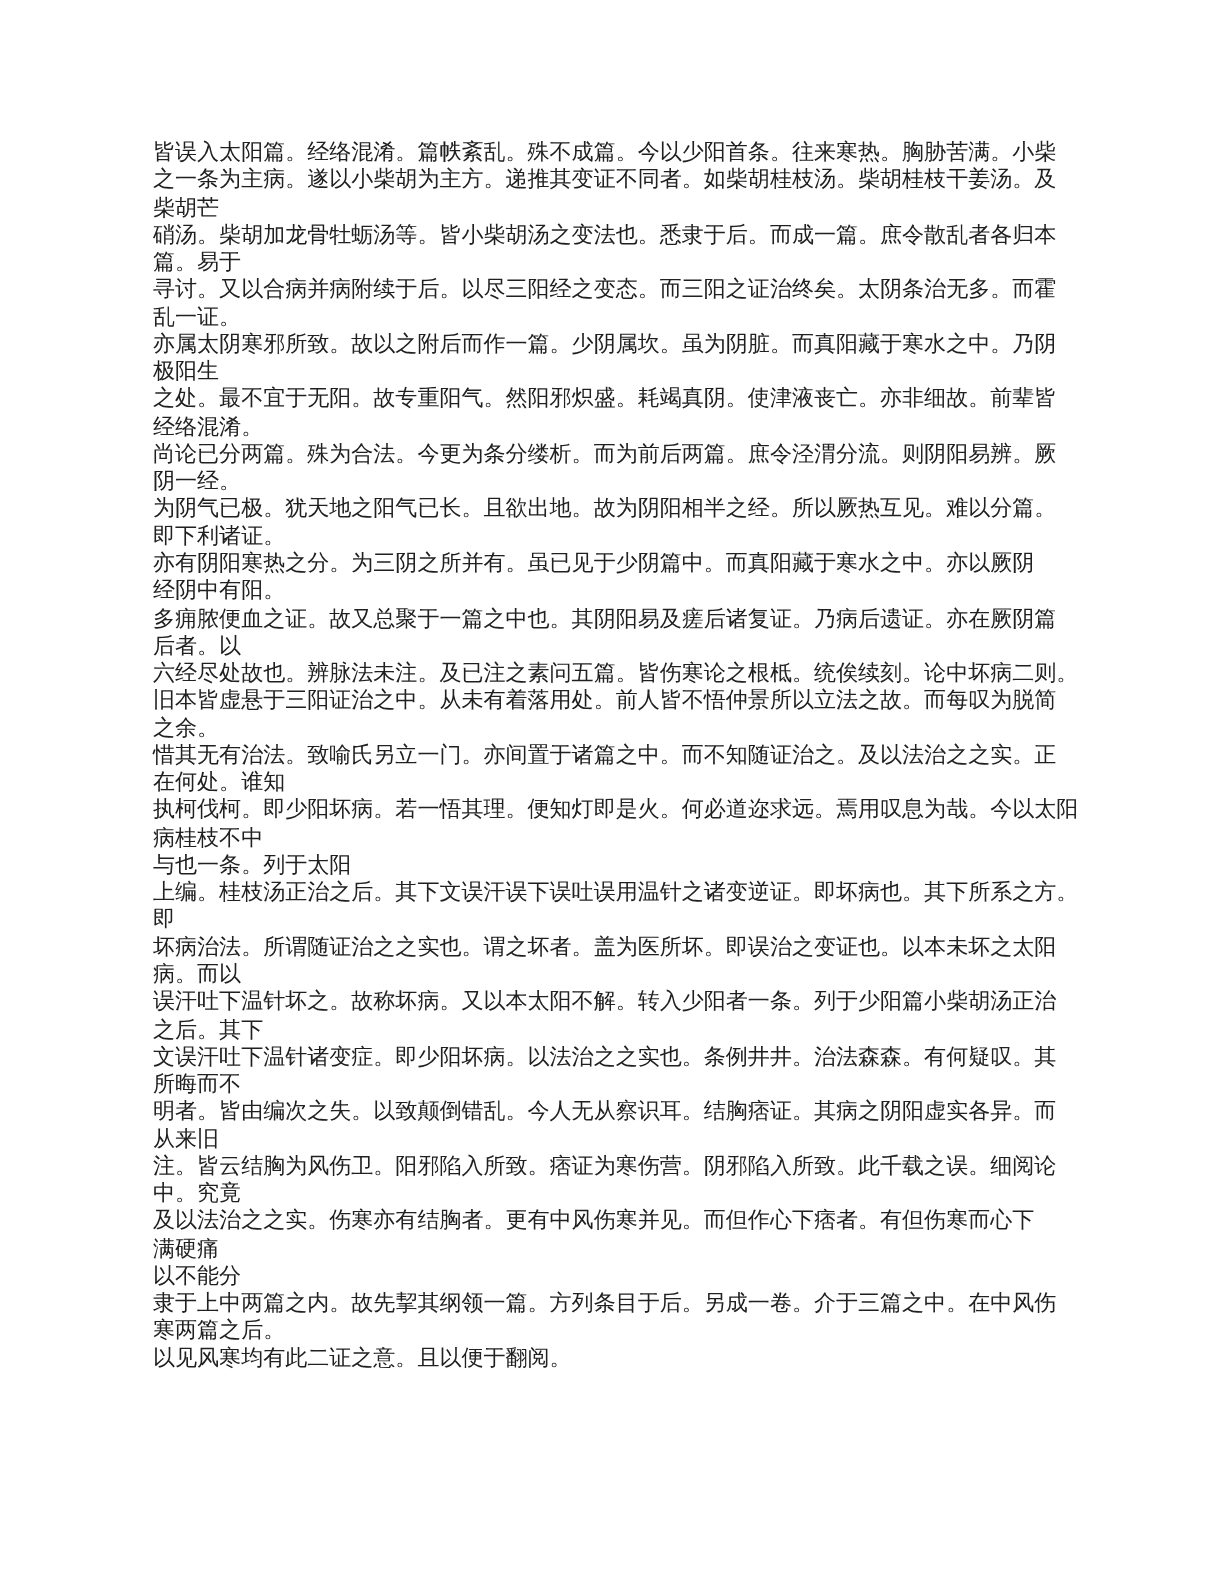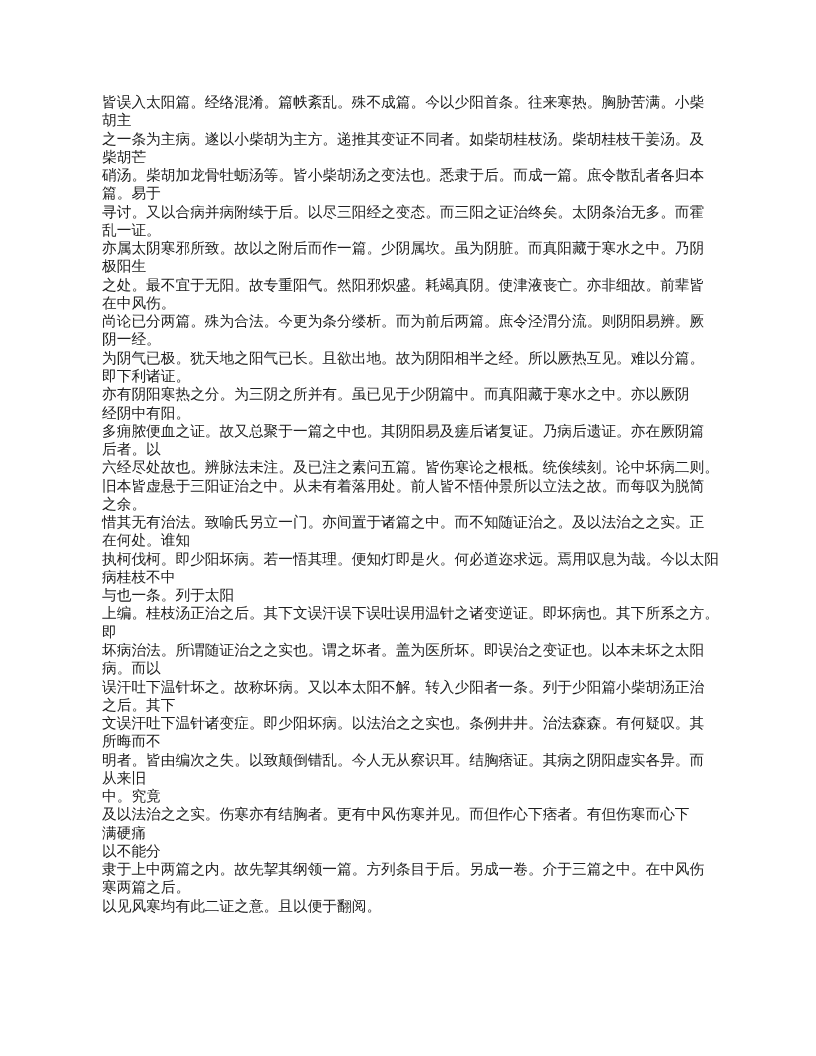--- a/index.html
+++ b/index.html
@@ -31,31 +31,30 @@
     height: 18.27px;
     overflow: visible;
   }
 </style>
 </head>
 <body>
 
 <div class="page">
   <div class="doc-text" id="doc-text" style="color: rgb(32, 32, 32);">
       <div class="text-line">皆误入太阳篇。经络混淆。篇帙紊乱。殊不成篇。今以少阳首条。往来寒热。胸胁苦满。小柴</div>
-      <div class="text-line">胡主</div>
       <div class="text-line">之一条为主病。遂以小柴胡为主方。递推其变证不同者。如柴胡桂枝汤。柴胡桂枝干姜汤。及</div>
       <div class="text-line">柴胡芒</div>
       <div class="text-line">硝汤。柴胡加龙骨牡蛎汤等。皆小柴胡汤之变法也。悉隶于后。而成一篇。庶令散乱者各归本</div>
       <div class="text-line">篇。易于</div>
       <div class="text-line">寻讨。又以合病并病附续于后。以尽三阳经之变态。而三阳之证治终矣。太阴条治无多。而霍</div>
       <div class="text-line">乱一证。</div>
       <div class="text-line">亦属太阴寒邪所致。故以之附后而作一篇。少阴属坎。虽为阴脏。而真阳藏于寒水之中。乃阴</div>
       <div class="text-line">极阳生</div>
       <div class="text-line">之处。最不宜于无阳。故专重阳气。然阳邪炽盛。耗竭真阴。使津液丧亡。亦非细故。前辈皆</div>
-      <div class="text-line">在中风伤。</div>
+      <div class="text-line">经络混淆。</div>
       <div class="text-line">尚论已分两篇。殊为合法。今更为条分缕析。而为前后两篇。庶令泾渭分流。则阴阳易辨。厥</div>
       <div class="text-line">阴一经。</div>
       <div class="text-line">为阴气已极。犹天地之阳气已长。且欲出地。故为阴阳相半之经。所以厥热互见。难以分篇。</div>
       <div class="text-line">即下利诸证。</div>
       <div class="text-line">亦有阴阳寒热之分。为三阴之所并有。虽已见于少阴篇中。而真阳藏于寒水之中。亦以厥阴</div>
       <div class="text-line">经阴中有阳。</div>
       <div class="text-line">多痈脓便血之证。故又总聚于一篇之中也。其阴阳易及瘥后诸复证。乃病后遗证。亦在厥阴篇</div>
       <div class="text-line">后者。以</div>
       <div class="text-line">六经尽处故也。辨脉法未注。及已注之素问五篇。皆伤寒论之根柢。统俟续刻。论中坏病二则。</div>
       <div class="text-line">旧本皆虚悬于三阳证治之中。从未有着落用处。前人皆不悟仲景所以立法之故。而每叹为脱简</div>
@@ -68,20 +67,21 @@
       <div class="text-line">上编。桂枝汤正治之后。其下文误汗误下误吐误用温针之诸变逆证。即坏病也。其下所系之方。</div>
       <div class="text-line">即</div>
       <div class="text-line">坏病治法。所谓随证治之之实也。谓之坏者。盖为医所坏。即误治之变证也。以本未坏之太阳</div>
       <div class="text-line">病。而以</div>
       <div class="text-line">误汗吐下温针坏之。故称坏病。又以本太阳不解。转入少阳者一条。列于少阳篇小柴胡汤正治</div>
       <div class="text-line">之后。其下</div>
       <div class="text-line">文误汗吐下温针诸变症。即少阳坏病。以法治之之实也。条例井井。治法森森。有何疑叹。其</div>
       <div class="text-line">所晦而不</div>
       <div class="text-line">明者。皆由编次之失。以致颠倒错乱。今人无从察识耳。结胸痞证。其病之阴阳虚实各异。而</div>
       <div class="text-line">从来旧</div>
+      <div class="text-line">注。皆云结胸为风伤卫。阳邪陷入所致。痞证为寒伤营。阴邪陷入所致。此千载之误。细阅论</div>
       <div class="text-line">中。究竟</div>
       <div class="text-line">及以法治之之实。伤寒亦有结胸者。更有中风伤寒并见。而但作心下痞者。有但伤寒而心下</div>
       <div class="text-line">满硬痛</div>
       <div class="text-line">以不能分</div>
       <div class="text-line">隶于上中两篇之内。故先挈其纲领一篇。方列条目于后。另成一卷。介于三篇之中。在中风伤</div>
       <div class="text-line">寒两篇之后。</div>
       <div class="text-line">以见风寒均有此二证之意。且以便于翻阅。</div>
     </div>
 </div>
 

